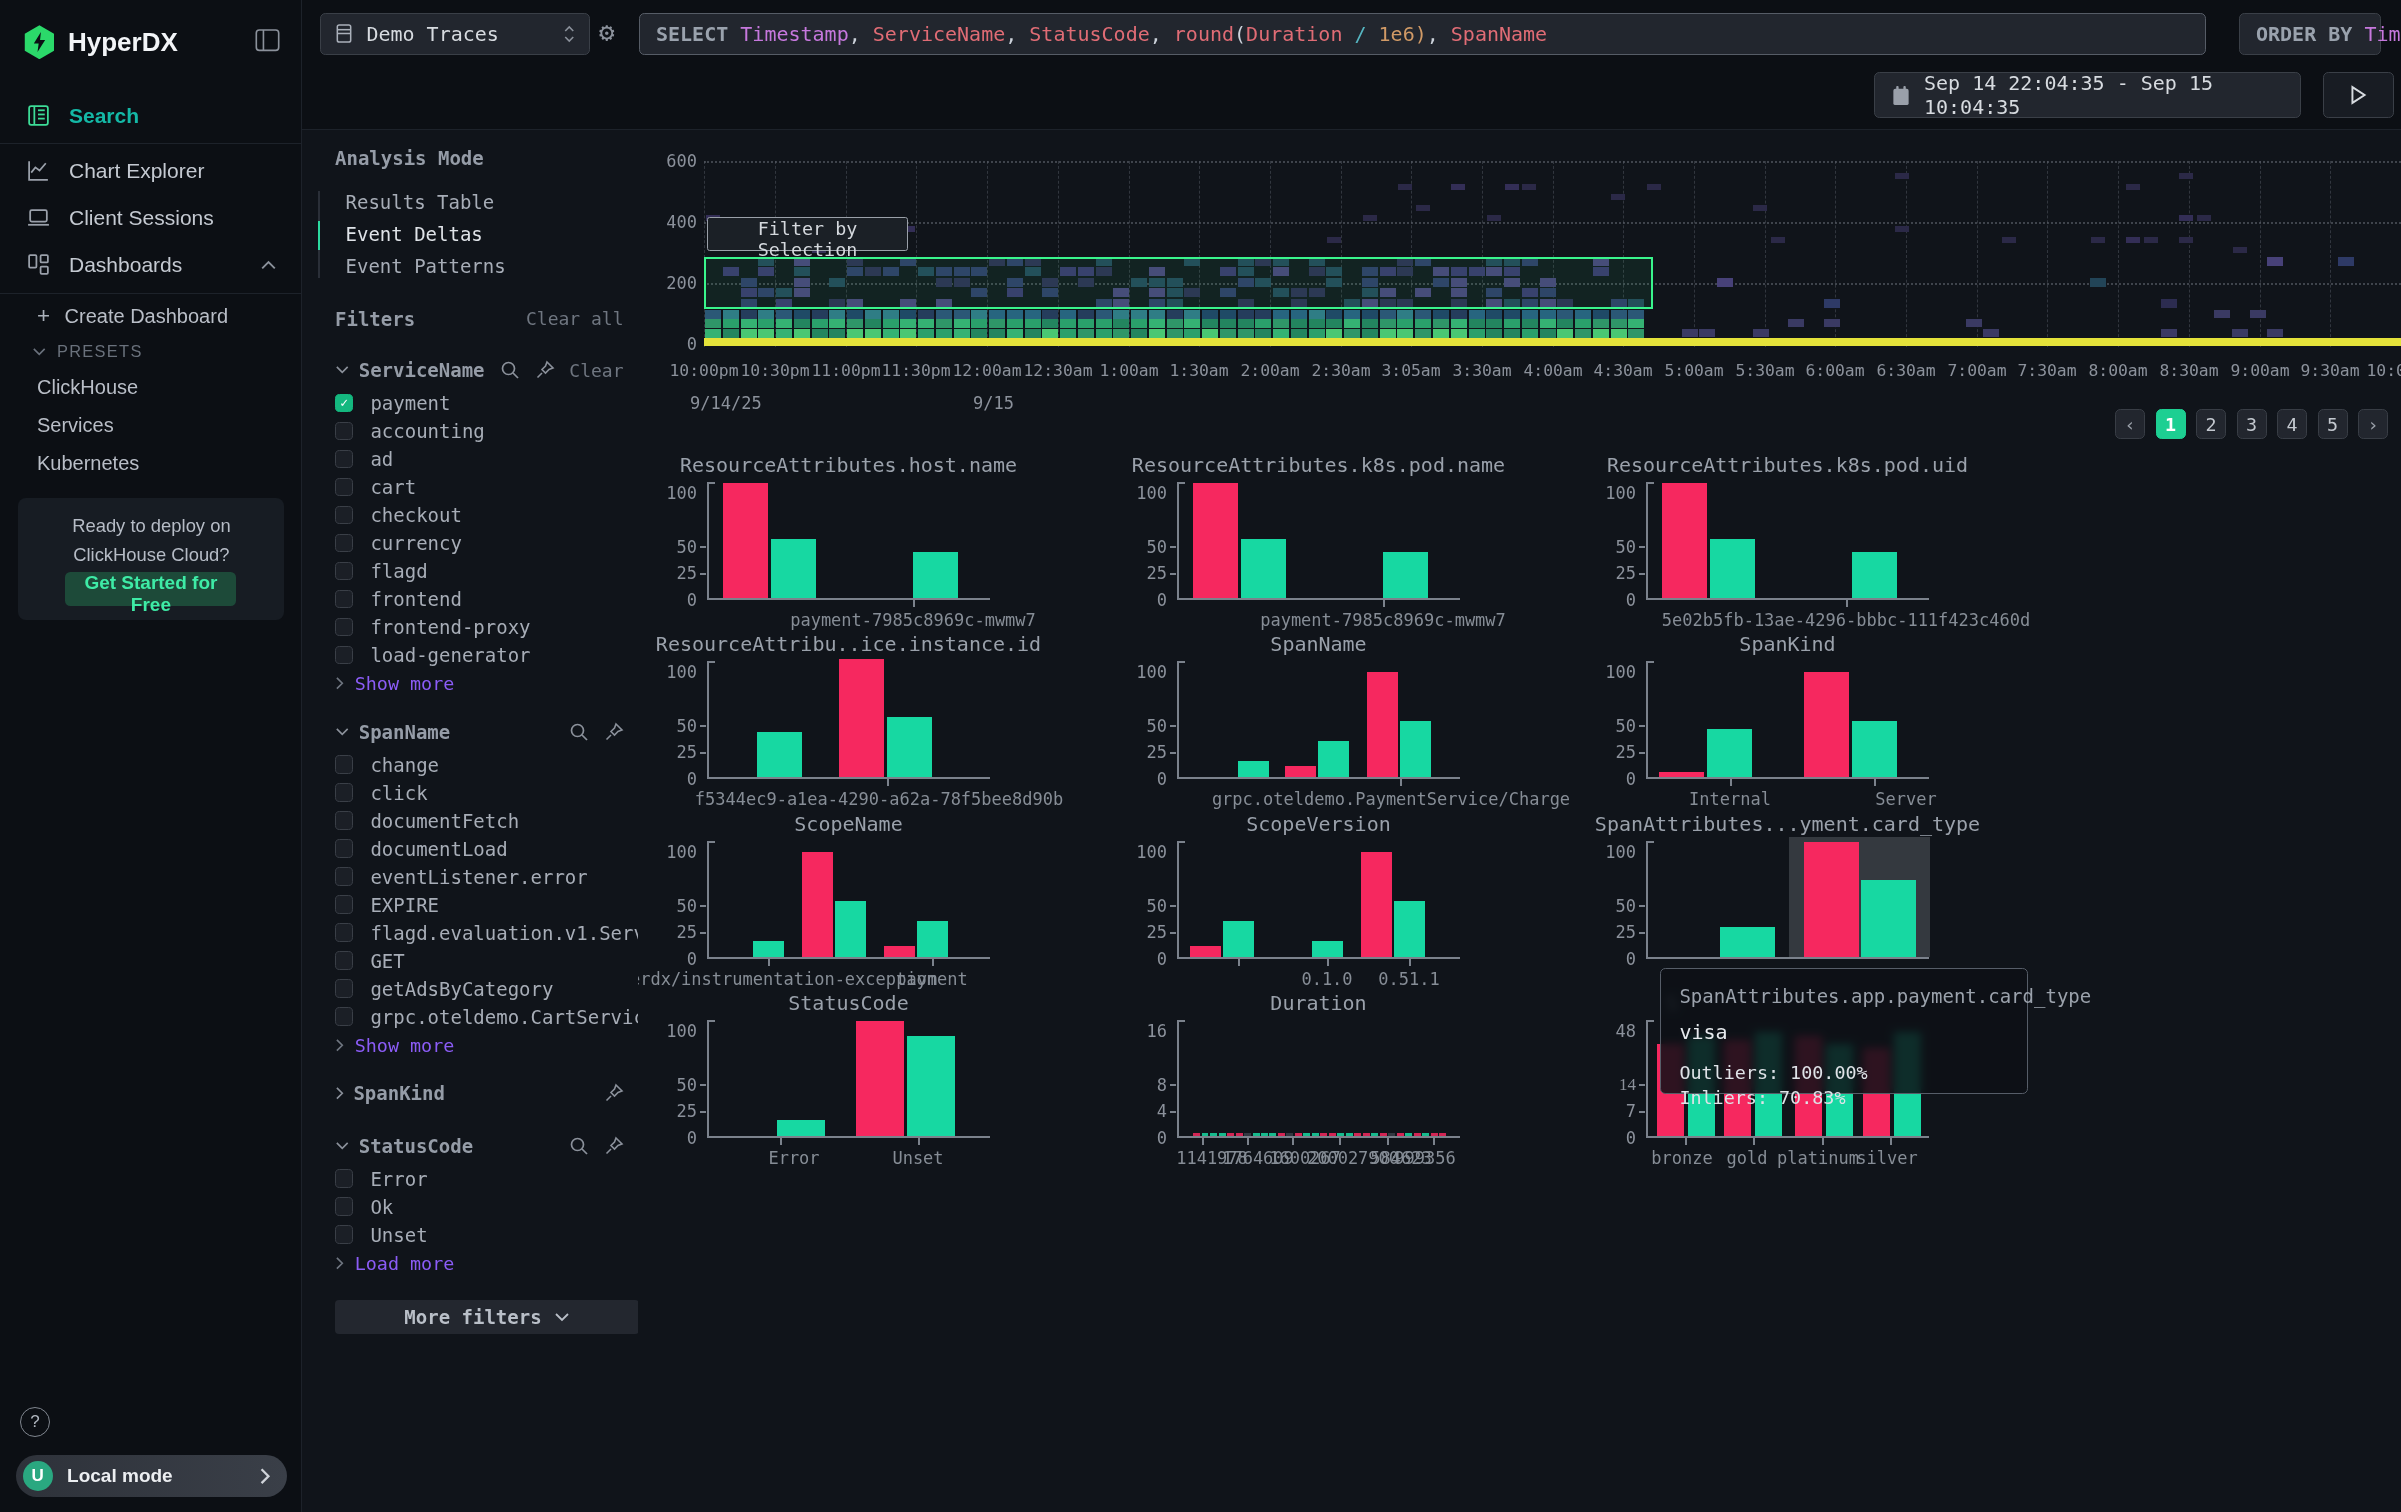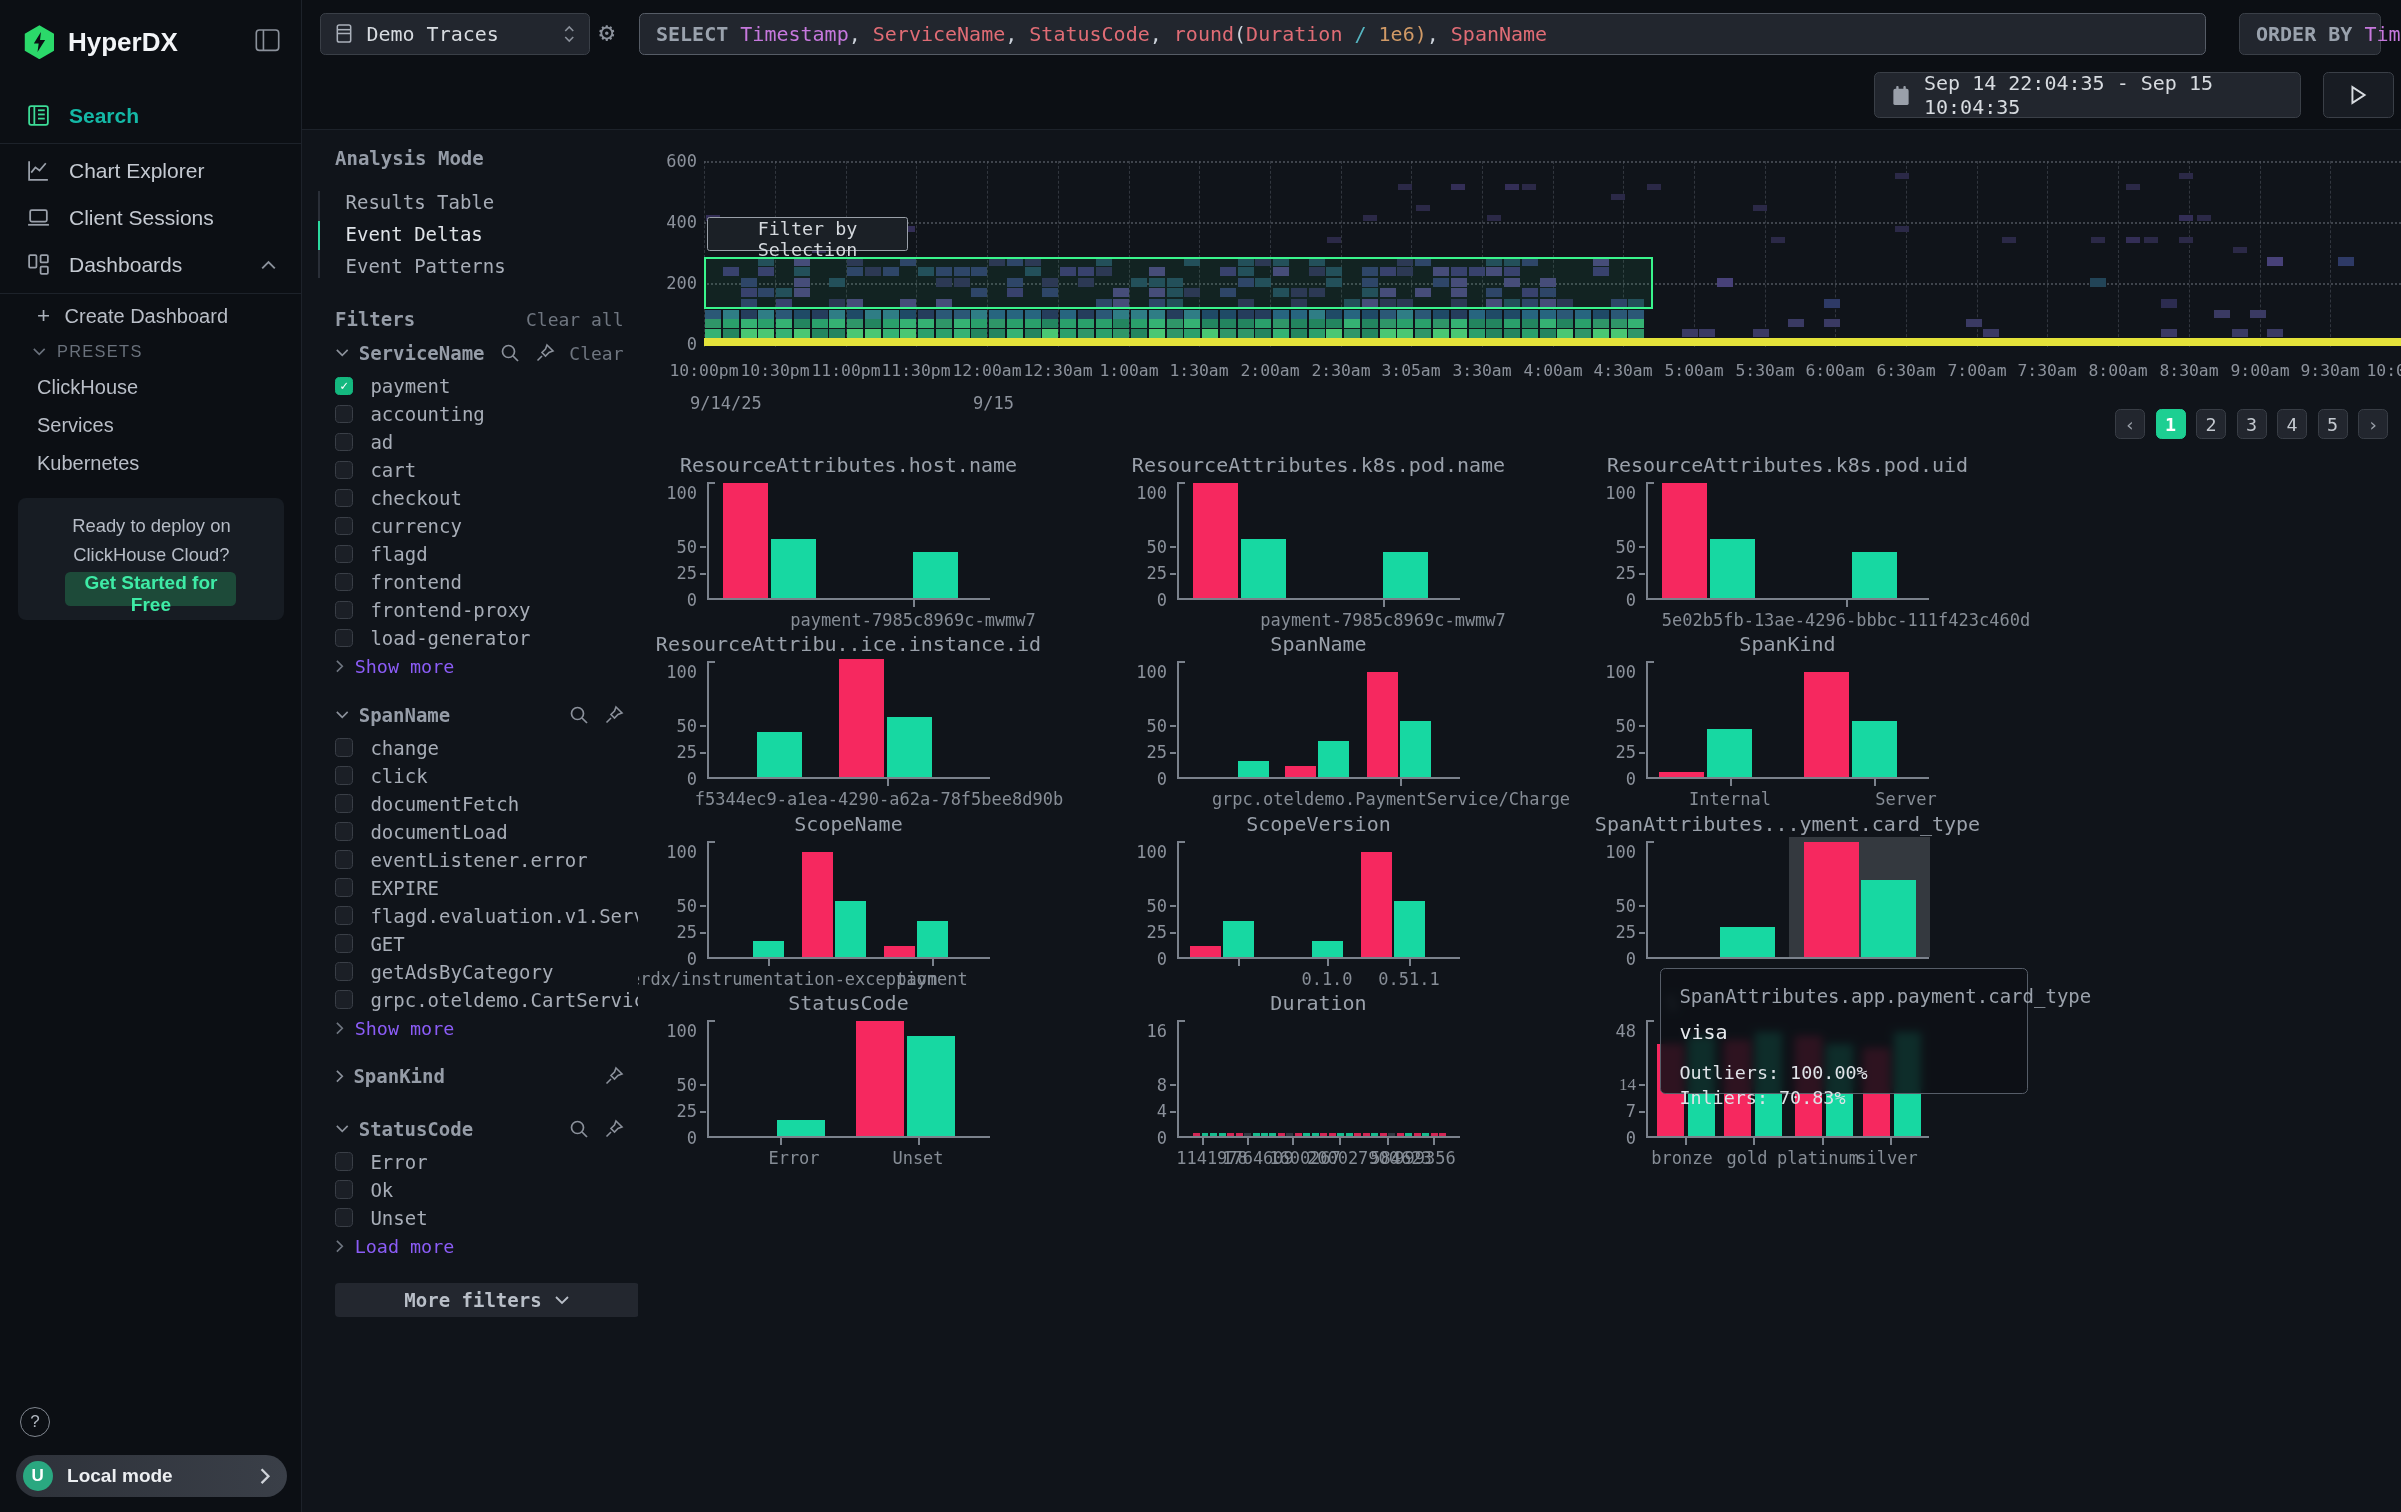--- a/index.html
+++ b/index.html
@@ -71,21 +71,21 @@
 
   
   #fpanel{position:absolute;left:302px;top:130px;width:337px;bottom:0;background:#10141a;border-right:0.7px solid #232830;
       padding:17px 14.5px 0 33px;font-size:19px}
   .f-title{font-size:19px;font-weight:bold;color:#959ca7;margin-bottom:17px}
   .f-modes{position:relative;margin-left:-16px;padding-left:16px}
   .f-rail{position:absolute;left:-1.3px;top:5.3px;width:2.6px;height:87px;background:#2a2f38}
   .f-rail-active{position:absolute;left:-1.3px;top:36px;width:2.6px;height:29px;background:#2bd99f}
   .f-mode{height:32px;display:flex;align-items:center;padding-left:10.5px;color:#a7adb7;cursor:pointer}
   .f-mode.active{color:#dfe3e8}
-  .f-filters-row{display:flex;align-items:flex-end;margin:26px 0 4px 0}
+  .f-filters-row{display:flex;align-items:flex-start;margin:26px 0 21px 0}
   .f-filters-row .fl{font-weight:bold;color:#959ca7}
   .f-clear-all{margin-left:auto;color:#6f7680;font-size:18px;cursor:pointer}
   .fg-head{display:flex;align-items:center;height:38px;cursor:pointer}
   .fg-head .chev{color:#8b919b;margin-right:9.2px}
   .fg-name{font-weight:bold;color:#959ca7}
   .fg-icons{margin-left:auto;display:flex;align-items:center;gap:14.5px;color:#8b919b}
   .fg-clear{color:#6f7680;font-size:18px;cursor:pointer}
   .f-item{display:flex;align-items:center;height:28px;cursor:pointer}
   .f-cb{width:18.4px;height:18.4px;border-radius:4.6px;border:1.3px solid #3a3f47;background:#1b1f26;margin-right:17px;flex:none;
       display:flex;align-items:center;justify-content:center}

